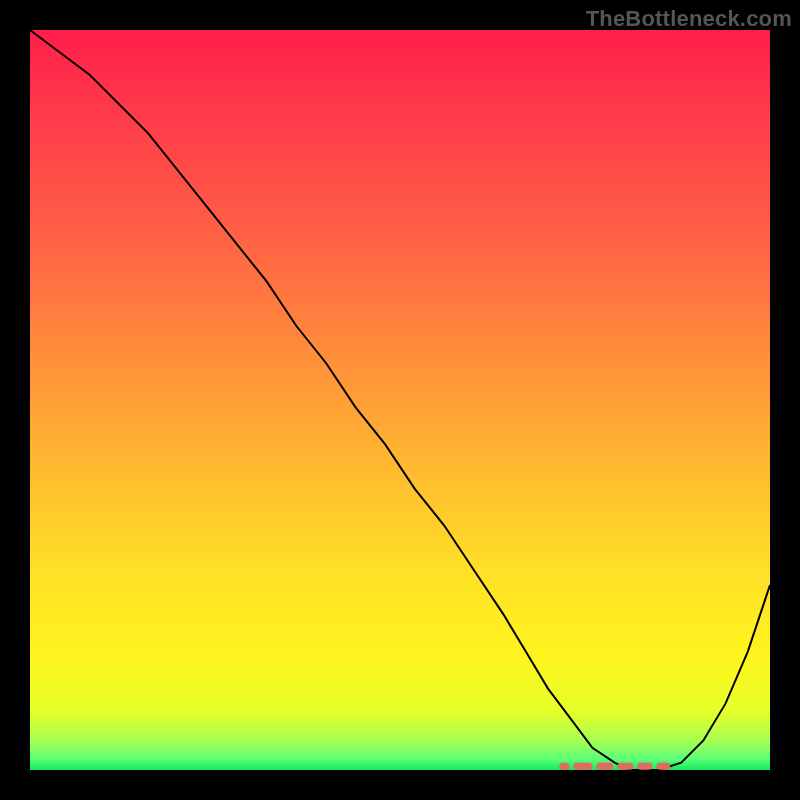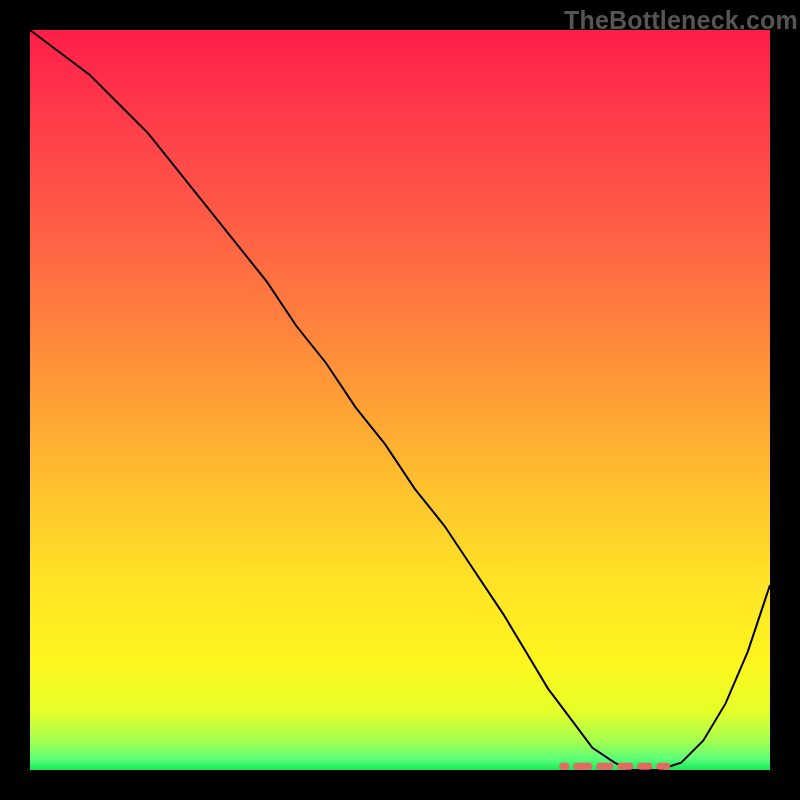--- a/index.html
+++ b/index.html
@@ -13,23 +13,23 @@
   }
   .stage {
     position: relative;
     width: 800px;
     height: 800px;
     background: #000;
   }
   .watermark {
     position: absolute;
     top: 6px;
-    right: 2px;
+    right: 8px;
     color: #555;
-    font-size: 25px;
+    font-size: 22px;
     font-weight: 600;
     letter-spacing: 0.2px;
     z-index: 20;
   }
   svg.plot {
     position: absolute;
     left: 0;
     top: 0;
   }
 </style>

